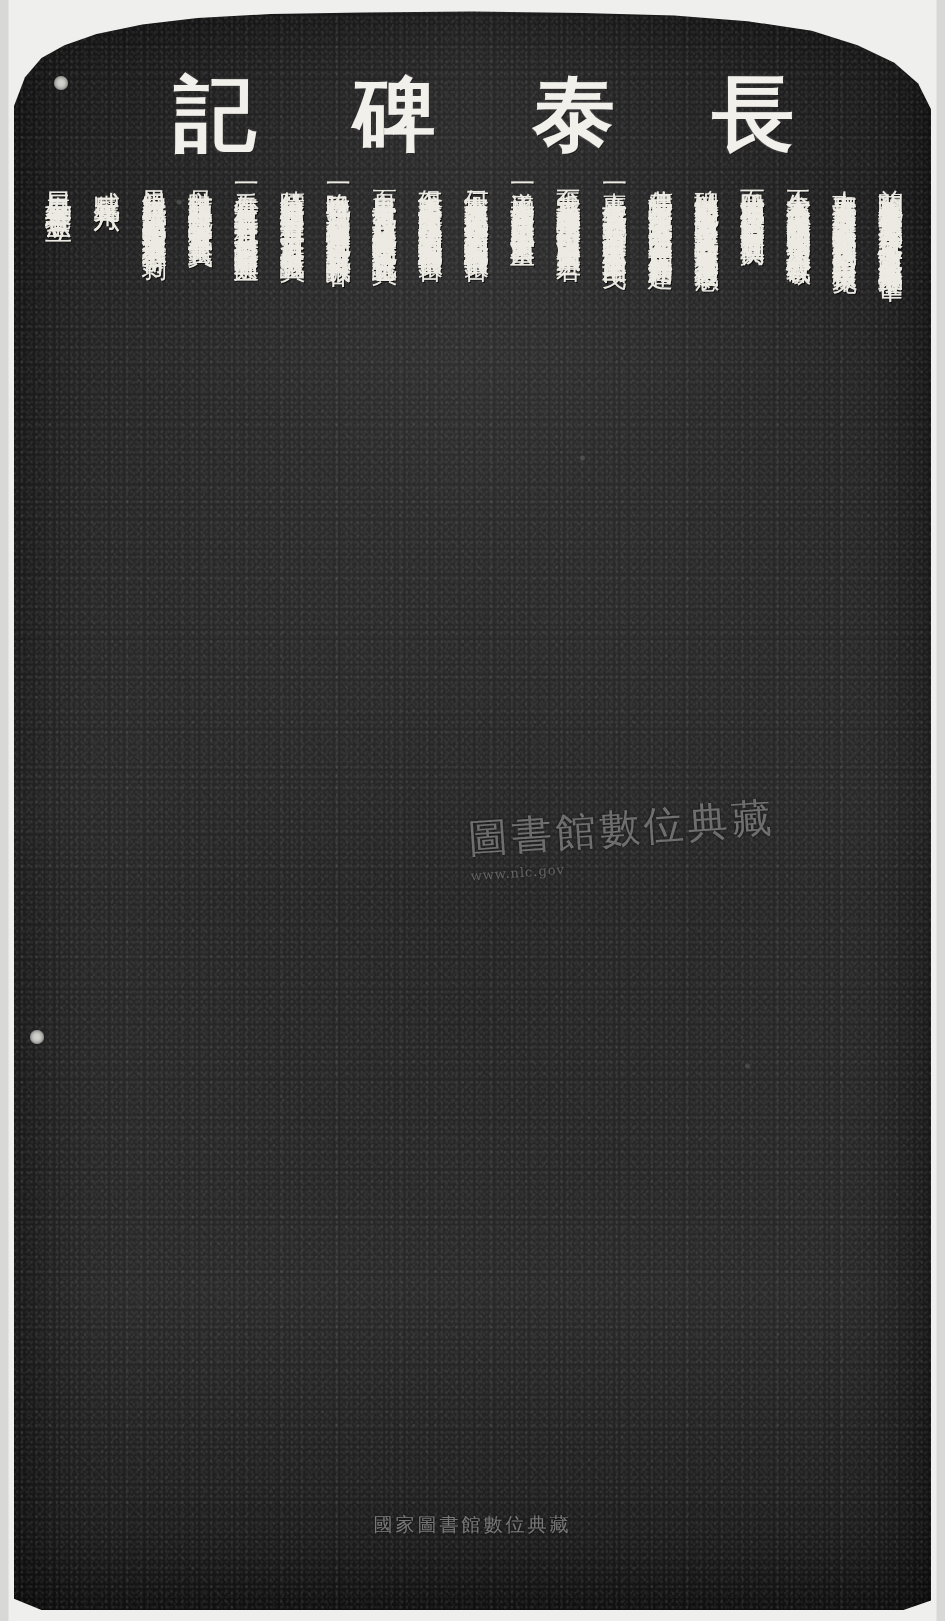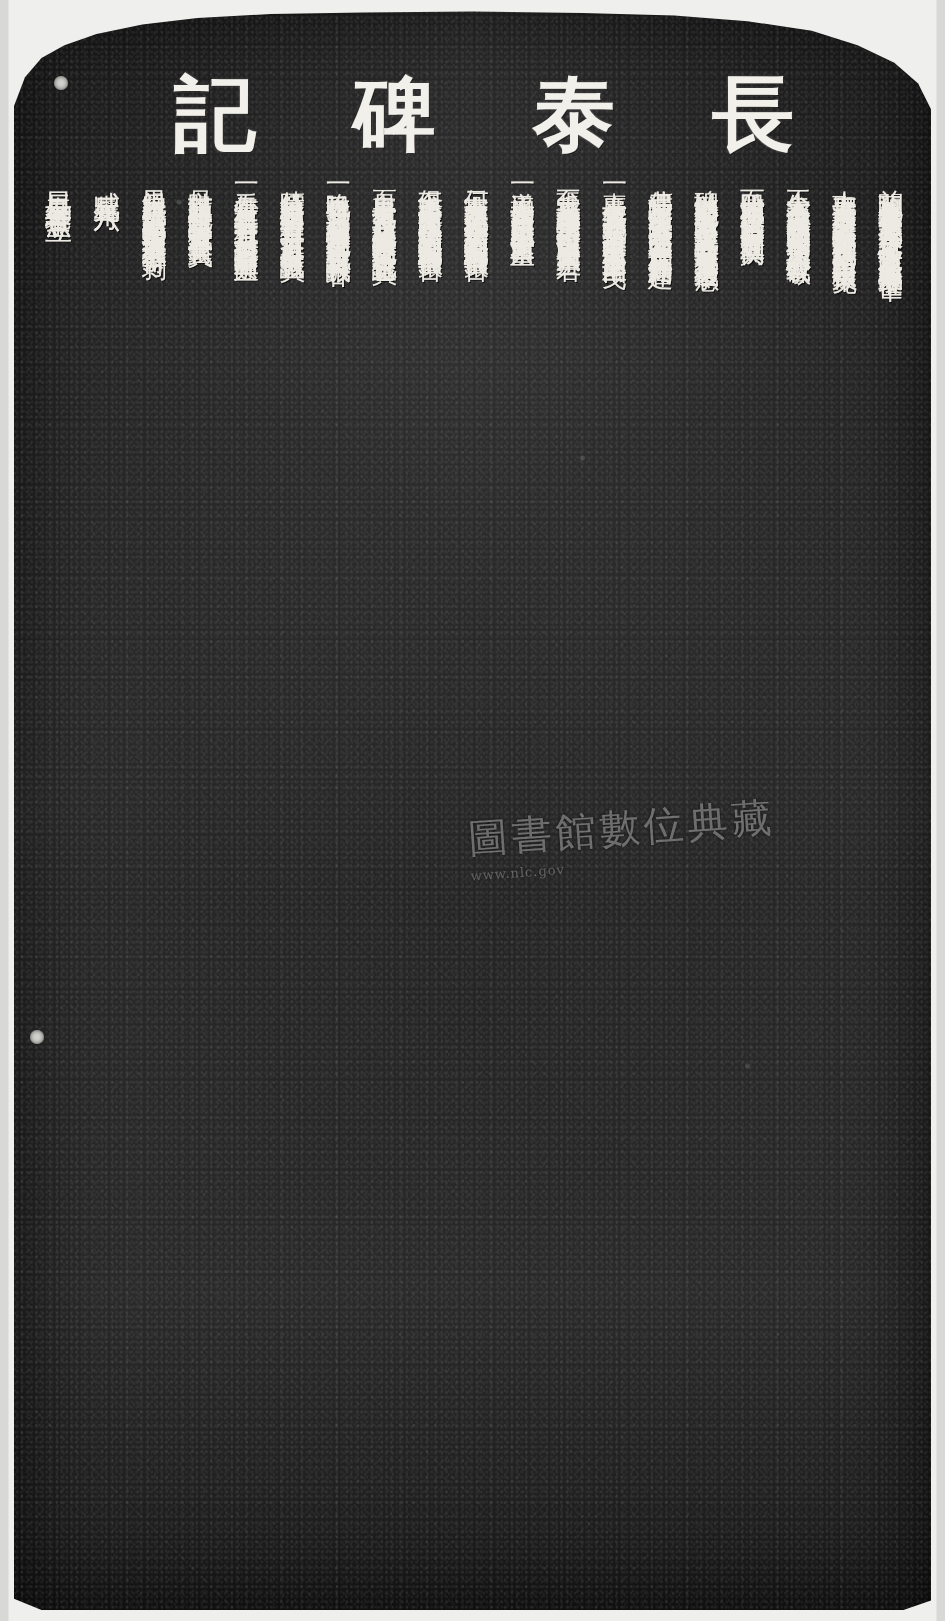--- a/index.html
+++ b/index.html
@@ -213,17 +213,18 @@
       <div class="col">母貼銀或員杆祝曲銀試員購參銀式員亦事王夏銀式員</div>
       <div class="col">男銀牌車戊錢入洋銀試員中與銀四員皆值事支理分發不得苛剝</div>
       <div class="col date">咸豐元年六月</div>
       <div class="col signature">日長泰紳耆士燕全立</div>
     </div>
 
     <div class="wm-center">
       <span>圖書館數位典藏</span>
       <small>www.nlc.gov</small>
     </div>
+    <div class="wm-bottom">國家圖書館數位典藏</div>
 
     <div class="corner-hole" style="left:40px; top:66px;"></div>
     <div class="corner-hole" style="left:16px; top:1020px;"></div>
   </div>
 </div>
 
 </body></html>

